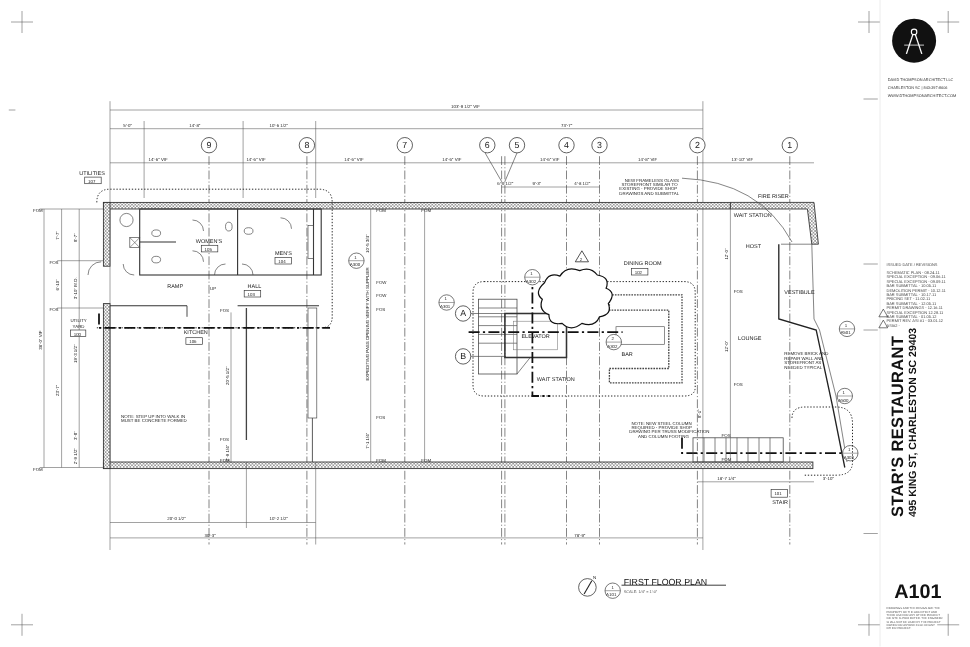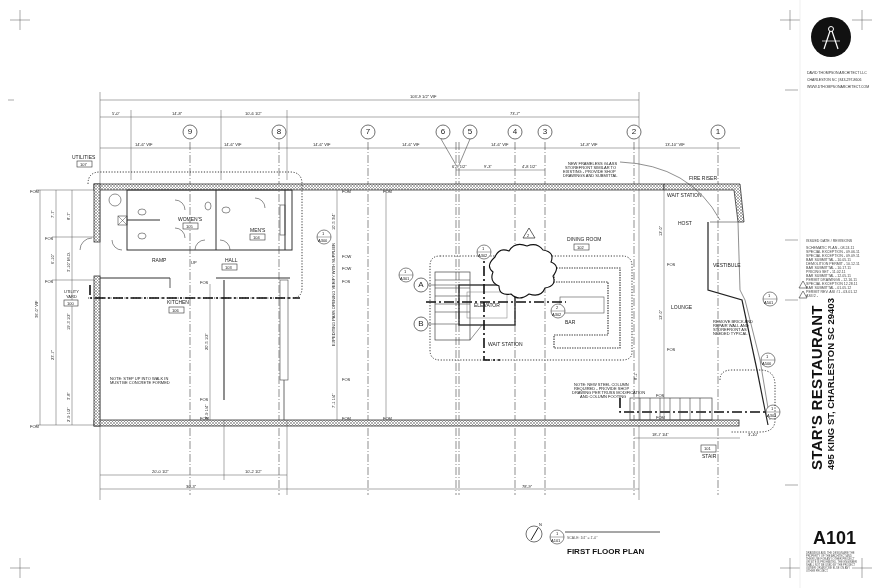--- a/index.html
+++ b/index.html
@@ -21,21 +21,21 @@
   .vtitle { position:absolute; left:808px; top:470px; transform:rotate(-90deg); transform-origin:left top;
             white-space:nowrap; }
   .vtitle .name { font-weight:bold; font-size:15px; letter-spacing:0.3px; display:block; }
   .vtitle .addr { font-weight:bold; font-size:9.5px; display:block; margin-top:0px; }
   .sheet { position:absolute; left:813px; top:528px; font-weight:bold; font-size:18px; }
   .logo { position:absolute; left:811px; top:17px; width:40px; height:40px; border-radius:50%; background:#111; }
   .firm { position:absolute; left:807px; top:70px; font-size:3.5px; line-height:7px; color:#333; white-space:nowrap; }
   .rev { position:absolute; left:806px; top:239px; font-size:3.6px; line-height:4px; color:#444; white-space:nowrap; }
   .rev .hdr { margin-bottom:3px; }
   .disclaimer { position:absolute; left:806px; top:552px; width:52px; font-size:2.6px; line-height:3px; color:#555; }
-  .plan-title { position:absolute; left:567px; top:547px; font-weight:bold; font-size:8px; white-space:nowrap; }
+  .plan-title { position:absolute; left:567px; top:525px; font-weight:normal; font-size:8px; white-space:nowrap; }
   .plan-scale { position:absolute; left:567px; top:536px; font-size:3.5px; color:#555; white-space:nowrap; }
 </style>
 </head>
 <body>
 
 <svg width="882" height="588" viewBox="0 0 882 588">
   <defs>
     <pattern id="hatch" width="3" height="3" patternUnits="userSpaceOnUse">
       <rect width="3" height="3" fill="#fff"></rect>
       <path d="M0,0 L3,3 M3,0 L0,3" stroke="#666" stroke-width="0.5"></path>

